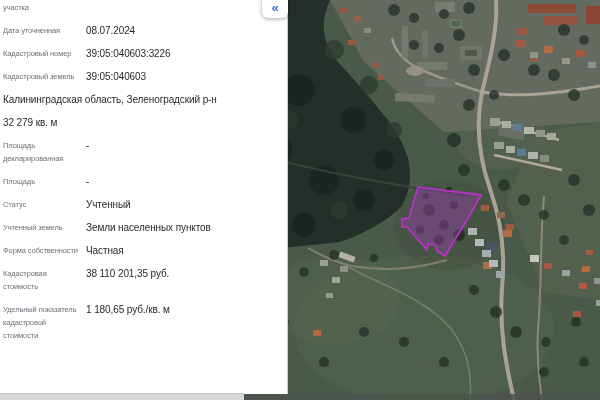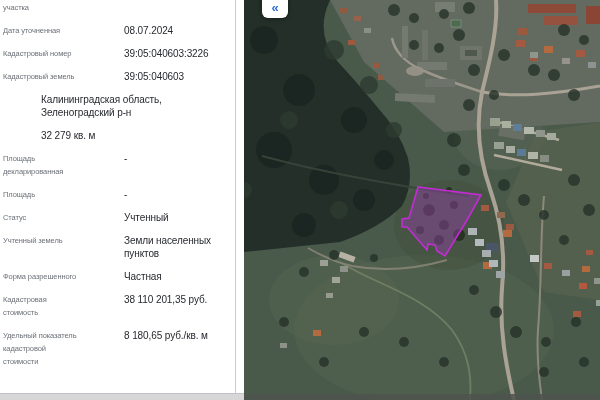--- a/index.html
+++ b/index.html
@@ -1,32 +1,32 @@
 <!DOCTYPE html>
 <html><head>
 <meta charset="utf-8">
 <style>
   html,body{margin:0;padding:0;}
   body{font-family:"Liberation Sans",sans-serif;background:#e9e9e9;}
   #app{position:relative;width:600px;height:400px;overflow:hidden;background:#fff;}
 
   
   .panel{
-    position:absolute;left:0;top:0;bottom:6px;width:236px;box-sizing:border-box;
+    position:absolute;left:0;top:0;bottom:6px;width:288px;box-sizing:border-box;
     background:#ffffff;border-right:1px solid #c9cdd1;
     padding:1px 0 0 3px;overflow:hidden;z-index:2;
   }
   .row{display:flex;margin-bottom:10px;}
   .row .label{
     flex:0 0 83px;padding-right:3px;box-sizing:border-box;
     font-size:7.5px;line-height:13px;letter-spacing:-0.1px;color:#6b7077;
   }
   .row .value{
     flex:1;padding-right:3px;
-    font-size:10px;line-height:13px;letter-spacing:-0.1px;color:#26292e;margin-left:38px;
+    font-size:10px;line-height:13px;letter-spacing:-0.1px;color:#26292e;
   }
 
   
   .map{position:absolute;left:244px;top:0;right:0;bottom:0;overflow:hidden;background:#46564a;}
   .map svg{position:absolute;left:0;top:0;width:100%;height:100%;display:block;}
 
   
   .collapse-btn{
     position:absolute;left:18px;top:-9px;width:26px;height:27px;
     background:#ffffff;border:none;border-radius:6px;
@@ -82,30 +82,30 @@
         </div>
         <div class="row">
           <div class="label">Статус</div>
           <div class="value">Учтенный</div>
         </div>
         <div class="row">
           <div class="label">Учтенный земель</div>
           <div class="value">Земли населенных пунктов</div>
         </div>
         <div class="row">
-          <div class="label">Форма разрешенного</div>
+          <div class="label">Форма собственности</div>
           <div class="value">Частная</div>
         </div>
         <div class="row">
           <div class="label">Кадастровая стоимость</div>
           <div class="value">38 110 201,35 руб.</div>
         </div>
         <div class="row">
           <div class="label">Удельный показатель кадастровой стоимости</div>
-          <div class="value">8 180,65 руб./кв. м</div>
+          <div class="value">1 180,65 руб./кв. м</div>
         </div>
       </div>
   </div>
 
   <div class="map">
     <svg viewBox="0 0 356 400" preserveAspectRatio="none">
 
       <rect x="0" y="0" width="356" height="400" fill="#49594a"></rect>
       <ellipse cx="180" cy="330" rx="130" ry="75" fill="#546450" opacity="0.55"></ellipse>
       <ellipse cx="90" cy="300" rx="65" ry="45" fill="#566652" opacity="0.5"></ellipse>

